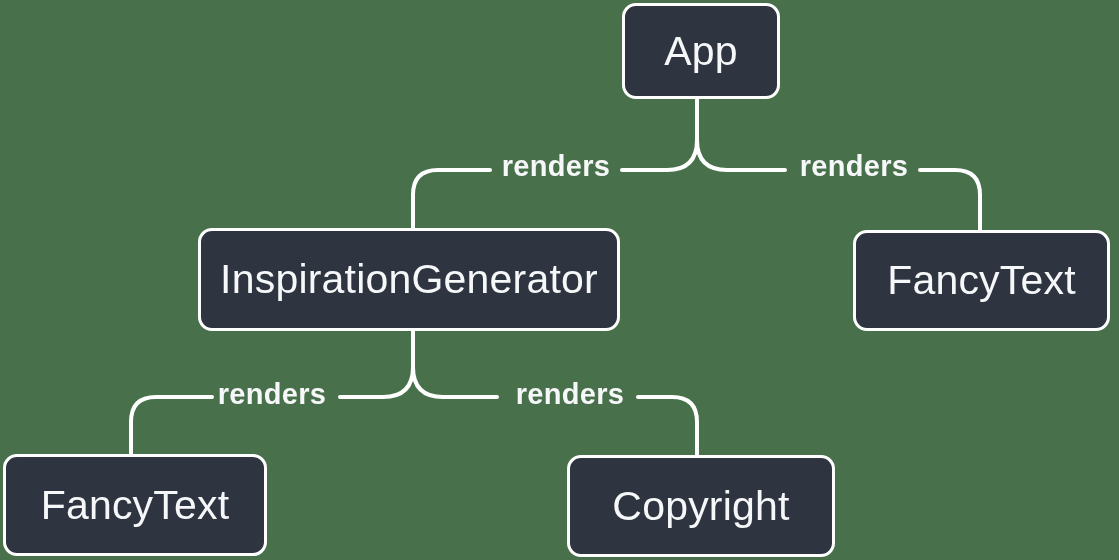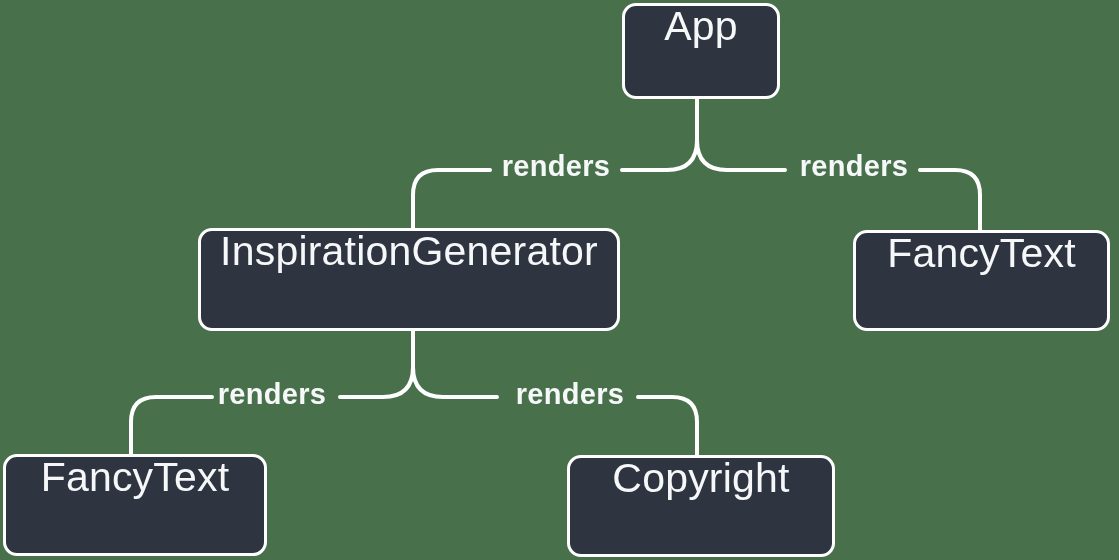--- a/index.html
+++ b/index.html
@@ -22,21 +22,21 @@
   }
   .wires path{
     fill:none;stroke:var(--line);stroke-width:4;
     stroke-linecap:round;stroke-linejoin:round;
   }
   .node{
     position:absolute;box-sizing:border-box;
     background:var(--node-fill);
     border:3px solid var(--line);
     border-radius:14px;
-    display:flex;justify-content:center;
+    display:flex;align-items:center;justify-content:center;
     color:var(--text);
     font-size:41px;line-height:1;letter-spacing:0.2px;
     white-space:nowrap;
   }
   .node-app            {left:622px;top:3px;  width:158px;height:96px;}
   .node-inspiration    {left:198px;top:228px;width:422px;height:103px;}
   .node-fancytext-right{left:853px;top:230px;width:257px;height:101px;}
   .node-fancytext-left {left:3px;  top:454px;width:264px;height:102px;}
   .node-copyright      {left:567px;top:455px;width:268px;height:102px;}
   .edge-label{

